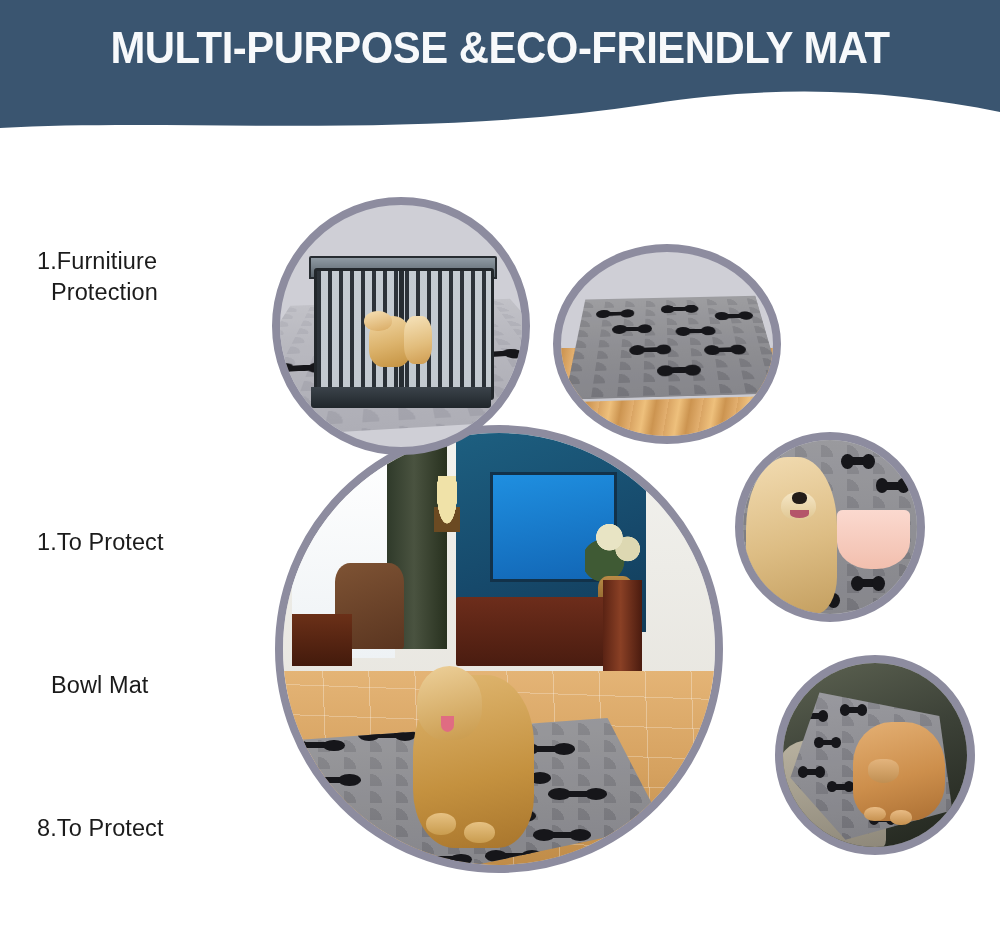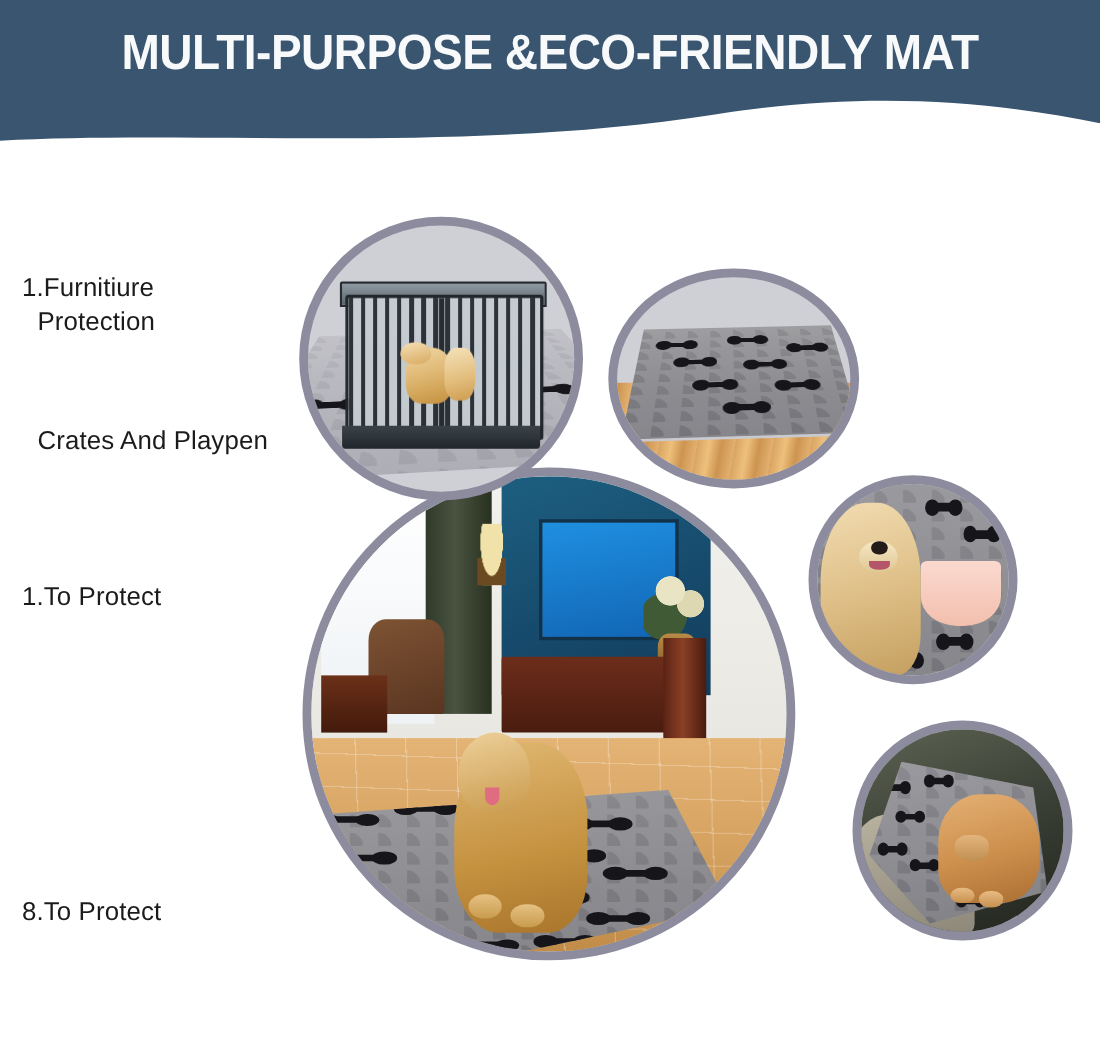--- a/index.html
+++ b/index.html
@@ -9,21 +9,21 @@
   
   #header-banner{position:absolute;left:0;top:0;width:1000px;height:140px;overflow:hidden;}
   #header-bg{position:absolute;left:0;top:0;width:1000px;height:140px;background:#3a5570;}
   #header-wave{position:absolute;left:0;top:0;width:1000px;height:140px;}
   #banner-title{position:absolute;left:0;top:22px;width:1000px;text-align:center;
      color:#f7f9fb;font-weight:bold;font-size:45px;letter-spacing:-0.5px;
      transform:scaleX(0.93);transform-origin:center;white-space:nowrap;}
 
   
   #feature-list{position:absolute;left:0;top:230px;width:280px;}
-  .feature-item{position:absolute;left:20px;width:270px;color:#1b1b1b;
+  .feature-item{position:absolute;left:37px;width:270px;color:#1b1b1b;
      font-size:23.5px;line-height:31px;letter-spacing:0.1px;}
   .feature-item .ln2{display:block;padding-left:14px;}
 
   
   #collage{position:absolute;left:0;top:140px;width:1000px;height:806px;}
   .photo-circle{position:absolute;border-radius:50%;overflow:hidden;
      border:8px solid #8d8c9f;box-sizing:border-box;background:#cfcfd6;}
   .scene{position:absolute;left:0;top:0;width:100%;height:100%;overflow:hidden;}
 
   
@@ -183,26 +183,26 @@
   </svg>
   <div id="banner-title" style="color: rgb(247, 249, 251);">MULTI-PURPOSE &amp;ECO-FRIENDLY MAT</div>
 </div>
 
 <div id="feature-list">
   <div class="feature-item" style="top:16px">
     <span>1.Furnitiure</span>
     <span class="ln2">Protection</span>
   </div>
   <div class="feature-item" style="top:155px">
-    <span class="ln2">Crates And Playpen</span>
   </div>
   <div class="feature-item" style="top:297px">
     <span>1.To Protect</span>
   </div>
   <div class="feature-item" style="top:440px">
+    <span class="ln2">Bowl Mat</span>
   </div>
   <div class="feature-item" style="top:583px">
     <span>8.To Protect</span>
   </div>
 </div>
 
 <div id="collage">
 
   <div class="photo-circle" id="room-circle" style="border-color: rgb(141, 140, 159);">
     <div class="scene">

